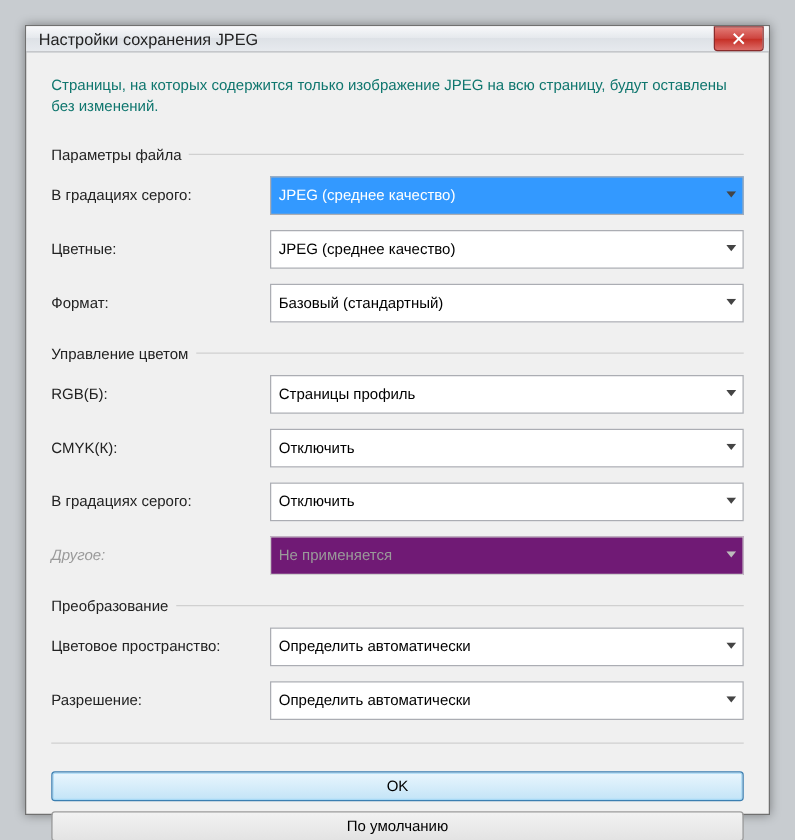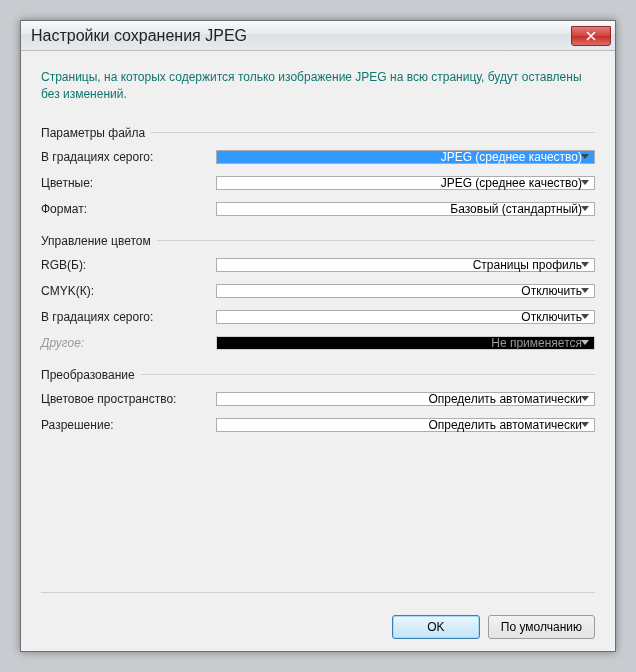--- a/index.html
+++ b/index.html
@@ -22,21 +22,21 @@
   flex-direction: column;
 }
 .titlebar {
   height: 30px;
   background: linear-gradient(to bottom, #f8f9fb 0%, #e6e9ed 45%, #dde1e6 46%, #e7eaee 100%);
   border-bottom: 1px solid #b8bbbf;
   display: flex;
   align-items: center;
   padding: 0 4px 0 10px;
 }
-.titlebar-text { flex: 1; color: #222; font-size: 16px; }
+.titlebar-text { flex: 1; color: #222; font-size: 13px; }
 .close-btn {
   width: 40px; height: 20px;
   background: linear-gradient(to bottom, #e27a75 0%, #ce4540 48%, #c62f26 52%, #dc6c68 100%);
   border: 1px solid #8a2b2b;
   border-radius: 0 0 3px 3px;
   display: flex; align-items: center; justify-content: center;
   cursor: pointer;
 }
 .close-btn svg { width: 10px; height: 10px; }
 .content {
@@ -71,36 +71,35 @@
   margin-bottom: 12px;
 }
 .field-label {
   width: 175px;
   padding-right: 8px;
   color: #222;
 }
 .field-label.disabled { color: #9a9a9a; font-style: italic; }
 .dropdown {
   flex: 1;
-  height: 14px;
+  height: 31px;
   background: #fff;
   border: 1px solid #abadb3;
   display: flex;
   align-items: center;
   position: relative;
-  padding: 0 12px 0 6px;
+  padding: 0 24px 0 6px;
   cursor: pointer;
-  justify-content: flex-end;
 }
 .dropdown.highlighted {
   background: #3399ff;
   color: #fff;
 }
 .dropdown.disabled {
-  background: #000000;
+  background: #701a75;
   color: #9a9a9a;
   border-color: #cfcfcf;
   cursor: default;
 }
 .dropdown-arrow {
   position: absolute;
   right: 1px; top: 1px; bottom: 1px;
   width: 17px;
   display: flex; align-items: center; justify-content: center;
 }
@@ -108,20 +107,21 @@
 .divider {
   height: 1px;
   background: #d0d0d0;
   margin: 6px 0 12px 0;
 }
 .button-row {
   display: flex;
   justify-content: flex-end;
   gap: 8px;
   padding-top: 10px;
+  flex-direction: column;
 }
 .btn {
   min-width: 88px;
   height: 24px;
   background: linear-gradient(to bottom, #f2f2f2, #e3e3e3);
   border: 1px solid #9c9c9c;
   border-radius: 3px;
   font-size: 12px;
   cursor: pointer;
   padding: 0 12px;

